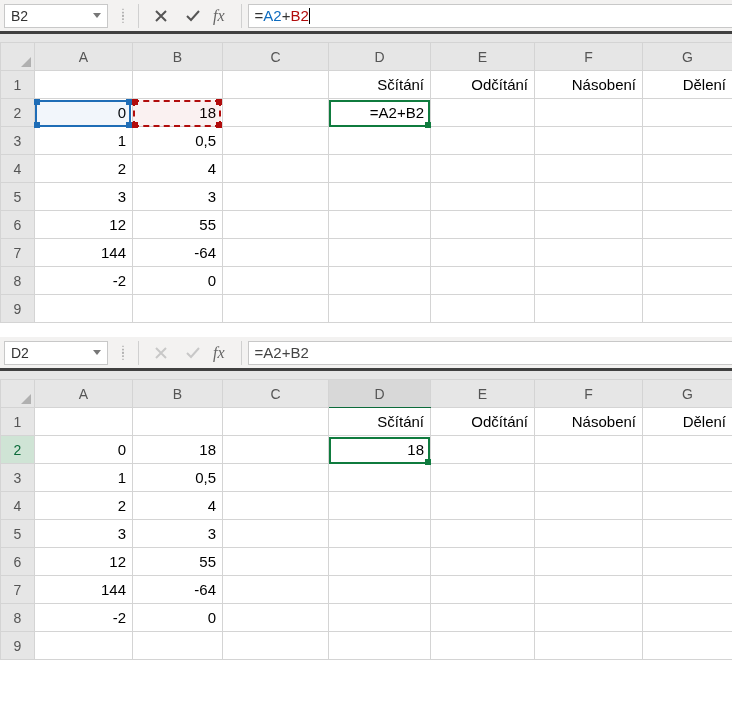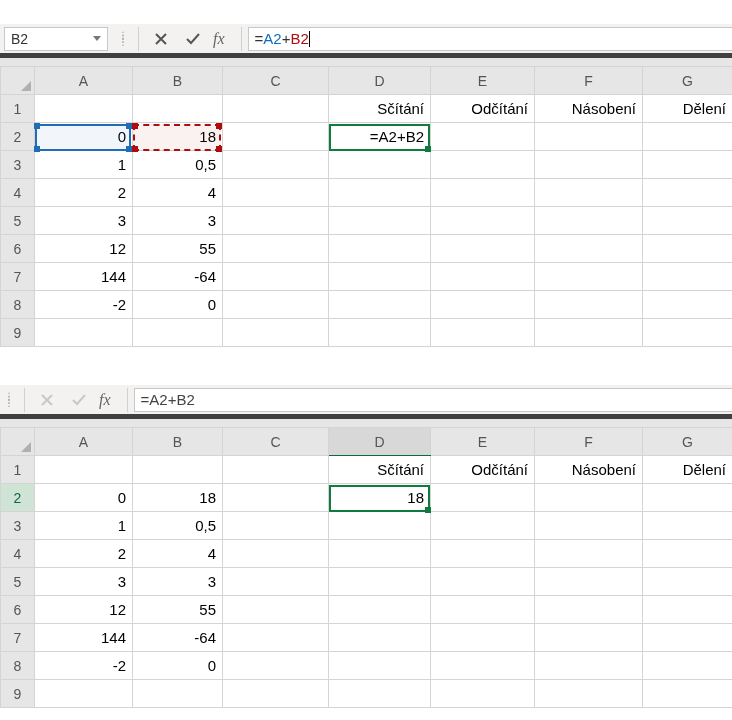--- a/index.html
+++ b/index.html
@@ -10,22 +10,21 @@
     background: #fff;
     color: #333;
     width: 732px;
   }
   .panel { border-bottom: 2px solid transparent; }
   .formula-bar {
     display: flex;
     align-items: center;
     background: #f3f2f1;
     height: 34px;
-    border-bottom: 5px solid #404040;
-    margin-top: 24px;
+    border-bottom: 3px solid #404040;
   }
   .name-box-wrap {
     display: flex;
     align-items: center;
     height: 100%;
     padding: 4px 6px 4px 4px;
     gap: 2px;
   }
   .name-box {
     width: 104px;
@@ -349,20 +348,30 @@
     <div class="overlay box-green" style="left:329px; top:58px; width:101px; height:27px;">
          <span class="handle"></span>
     </div>
   </div>
 </div>
 
 <div class="panel2-gap"></div>
 
 <div class="panel">
   <div class="formula-bar">
+    <div class="name-box-wrap">
+      <div class="name-box">
+        <span>D2</span>
+        <span class="caret">
+          <svg width="8" height="6">
+              <polygon points="0,0 8,0 4,5" fill="#777"></polygon>
+            </svg>
+        </span>
+      </div>
+    </div>
     <div class="dots">
       <div>⋮</div>
         <div>⋮</div>
         <div>⋮</div>
     </div>
     <div class="sep-v"></div>
     <div class="fb-btn" style="color:#c8c8c8;">
       <svg width="14" height="14">
           <path d="M2 2 L12 12 M12 2 L2 12" stroke="#c8c8c8" stroke-width="2" fill="none"></path>
         </svg>

